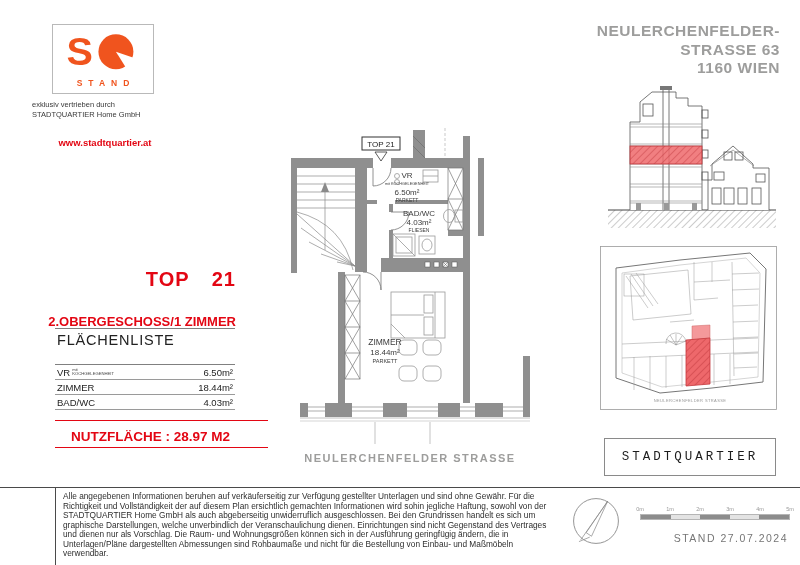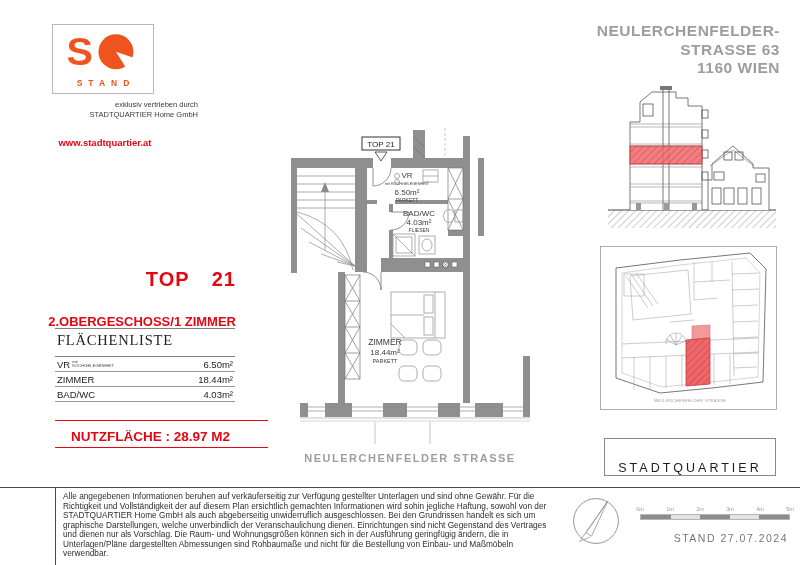--- a/index.html
+++ b/index.html
@@ -4,51 +4,51 @@
 <style>
   html,body{margin:0;padding:0;background:#fff;}
   .page{position:relative;width:800px;height:565px;background:#fff;overflow:hidden;
         font-family:"Liberation Sans",sans-serif;color:#222;}
   svg text{font-family:"Liberation Sans",sans-serif;}
 
   
   .logo-box{position:absolute;left:52px;top:24px;width:102px;height:70px;border:1px solid #b9b9b9;
             text-align:center;padding-top:3px;box-sizing:border-box;}
   .logo-makler{color:#f0541e;font-size:8.5px;font-weight:bold;letter-spacing:6px;padding-left:6px;margin-top:0;}
-  .distributor{position:absolute;left:48px;top:100px;width:150px;text-align:right;font-size:7.5px;
+  .distributor{position:absolute;left:32px;top:100px;width:150px;text-align:left;font-size:7.5px;
                color:#3a3a3a;line-height:9.5px;}
   .website{position:absolute;left:30px;top:137px;width:150px;text-align:center;font-size:9.5px;
            color:#e30613;font-weight:bold;}
   .top-label{position:absolute;left:40px;top:268px;width:196px;text-align:right;color:#e30613;
              font-weight:bold;font-size:20px;word-spacing:16px;letter-spacing:1px;}
   .floor-info{position:absolute;left:40px;top:292px;width:196px;text-align:right;color:#e30613;
               font-weight:bold;font-size:13px;margin-top:22px;}
   .area-box{position:absolute;left:55px;top:328px;width:180px;}
   .area-title{border-top:1px solid #808080;border-bottom:1px solid #808080;font-size:14.5px;
-              letter-spacing:0.8px;color:#222;padding:3px 2px 7px 2px;font-family:Liberation Serif, serif;}
+              letter-spacing:0.8px;color:#222;padding:3px 2px 16px 2px;}
   .area-row{display:flex;justify-content:space-between;align-items:flex-end;border-bottom:1px solid #9a9a9a;
             font-size:9.5px;padding:2px 2px 1px 2px;}
   .note-stack{display:inline-flex;flex-direction:column;vertical-align:top;line-height:4px;
               font-size:4.2px;color:#444;margin-left:2px;transform:translateY(1px);}
   .total-box{position:absolute;left:55px;top:420px;width:213px;border-top:1px solid #e30613;
              border-bottom:1px solid #e30613;padding:8px 0 3px 16px;box-sizing:border-box;
              color:#e30613;font-weight:bold;font-size:13.5px;}
 
   
   .plan-wrap{position:absolute;left:285px;top:126px;width:250px;height:320px;}
   .street-label{position:absolute;left:295px;top:452px;width:230px;text-align:center;color:#9d9d9c;
                 font-weight:bold;font-size:11px;letter-spacing:1.5px;}
 
   
   .address{position:absolute;left:565px;top:22px;width:215px;text-align:right;color:#9d9d9c;
            font-weight:bold;font-size:15.5px;line-height:18.5px;letter-spacing:0.5px;}
   .section-wrap{position:absolute;left:606px;top:84px;width:172px;height:158px;}
   .siteplan-wrap{position:absolute;left:600px;top:246px;width:177px;height:164px;}
   .stq-box{position:absolute;left:604px;top:438px;width:172px;height:38px;border:1px solid #8a8a8a;
-           display:flex;align-items:flex-end;justify-content:center;box-sizing:border-box;}
+           display:flex;align-items:center;justify-content:center;box-sizing:border-box;font-family:Liberation Mono, monospace;}
   .stq-text{font-size:12.5px;letter-spacing:3px;color:#1c1c1c;}
 
   
   .footer-rule{position:absolute;left:0;top:487px;width:800px;border-top:1px solid #4a4a4a;}
   .footer-vline{position:absolute;left:55px;top:487px;height:78px;border-left:1px solid #4a4a4a;}
   .disclaimer{position:absolute;left:63px;top:492px;width:515px;font-size:8.3px;line-height:9.5px;
               color:#2e2e2e;}
   .disclaimer div{white-space:nowrap;}
   .compass{position:absolute;left:570px;top:495px;width:52px;height:52px;}
   .scalebar{position:absolute;left:640px;top:506px;width:150px;}

